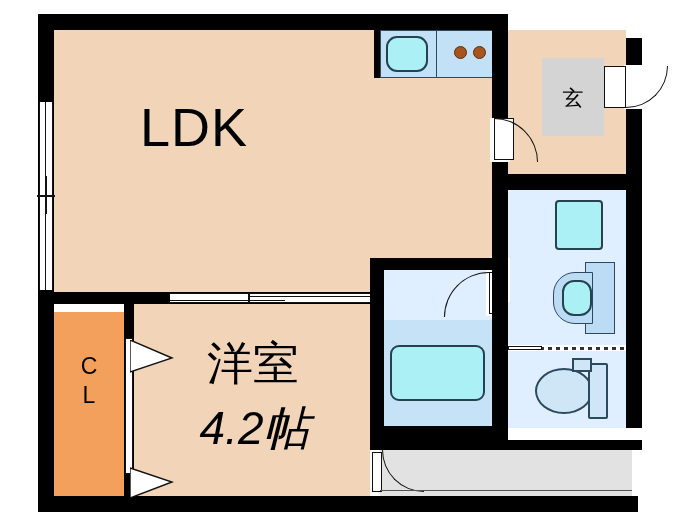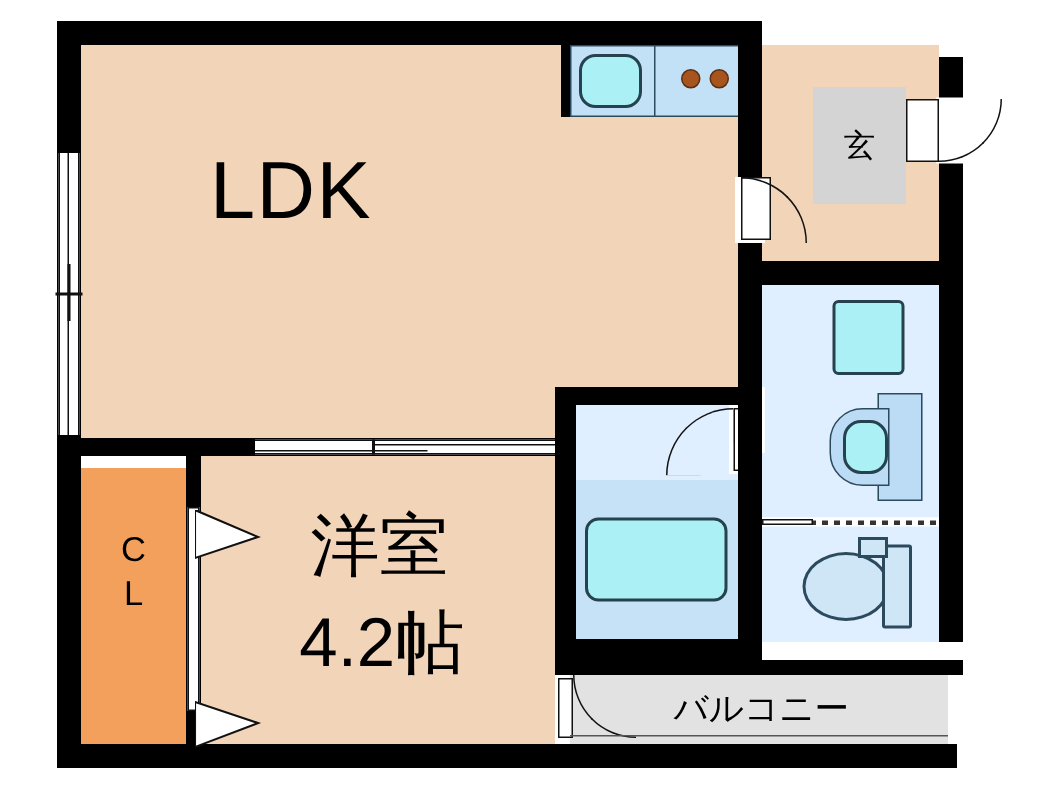--- a/index.html
+++ b/index.html
@@ -16,21 +16,21 @@
   .bathroom{background:#c6e2f7;}
   .genkan{background:#d4d4d4;}
   .balcony{background:#e2e2e2;}
   .white{background:#ffffff;}
 
   
   .label{color:#000;text-align:center;line-height:1.0;white-space:nowrap;}
   .lbl-ldk{font-size:54px;font-weight:400;letter-spacing:1px;}
   .lbl-ldk2{font-size:49px;font-weight:400;}
   .lbl-bed{font-size:46px;}
-  .lbl-bed2{font-size:46px;}
+  .lbl-bed2{font-size:46px;font-style:italic;}
   .lbl-cl{font-size:23px;line-height:1.25;}
   .lbl-gen{font-size:21px;}
   .lbl-bal{font-size:23px;letter-spacing:0px;}
   .fx-tub{background:#aaf0f5;border:2.2px solid #26424f;border-radius:9px;}
   .fx-basin{background:#aaf0f5;border:2px solid #26424f;border-radius:12px;}
   .fx-wm{background:#aaf0f5;border:2px solid #26424f;border-radius:4px;}
   .fx-kit{background:#c2e1f7;border:1.4px solid #2c4a5e;}
   .fx-ksink{background:#aaf0f5;border:2px solid #26424f;border-radius:11px;}
   .burner{background:#a8541e;border:1.5px solid #5d2d10;border-radius:50%;}
   .fx-toilet{background:#cfe6f7;border:2px solid #2c4a5e;}
@@ -140,20 +140,19 @@
   <div class="abs wall" style="left:124px;top:304px;width:10px;height:192px;"></div>
   <div class="abs white" style="left:125px;top:338px;width:8px;height:136px;border:1px solid #111;"></div>
 
   <svg class="abs" width="45" height="160" style="left:130px;top:340px;">
     <polygon points="0,0 42,18 0,32" fill="#ffffff" stroke="#111" stroke-width="1.4"></polygon>
     <polygon points="0,128 42,142 0,158" fill="#ffffff" stroke="#111" stroke-width="1.4"></polygon>
   </svg>
 
   <div class="abs wall" style="left:370px;top:440px;width:272px;height:10px;"></div>
   <div class="abs balcony" style="left:380px;top:450px;width:252px;height:46px;"></div>
-  <div class="abs label lbl-bal" style="left:400px;top:461px;width:215px;text-align:center;">バルコニー</div>
   <div class="abs door-leaf" style="left:372px;top:452px;width:10px;height:40px;"></div>
   <div class="abs swing" style="left:382px;top:450px;width:42px;height:42px;border-radius:0 0 0 42px;border-right:none;border-top:none;background:transparent;"></div>
   <div class="abs" style="left:380px;top:490px;width:252px;height:1.4px;background:#555;"></div>
 
   <div class="abs white" style="left:632px;top:450px;width:10px;height:46px;"></div>
 
 </div>
 
 </body></html>

